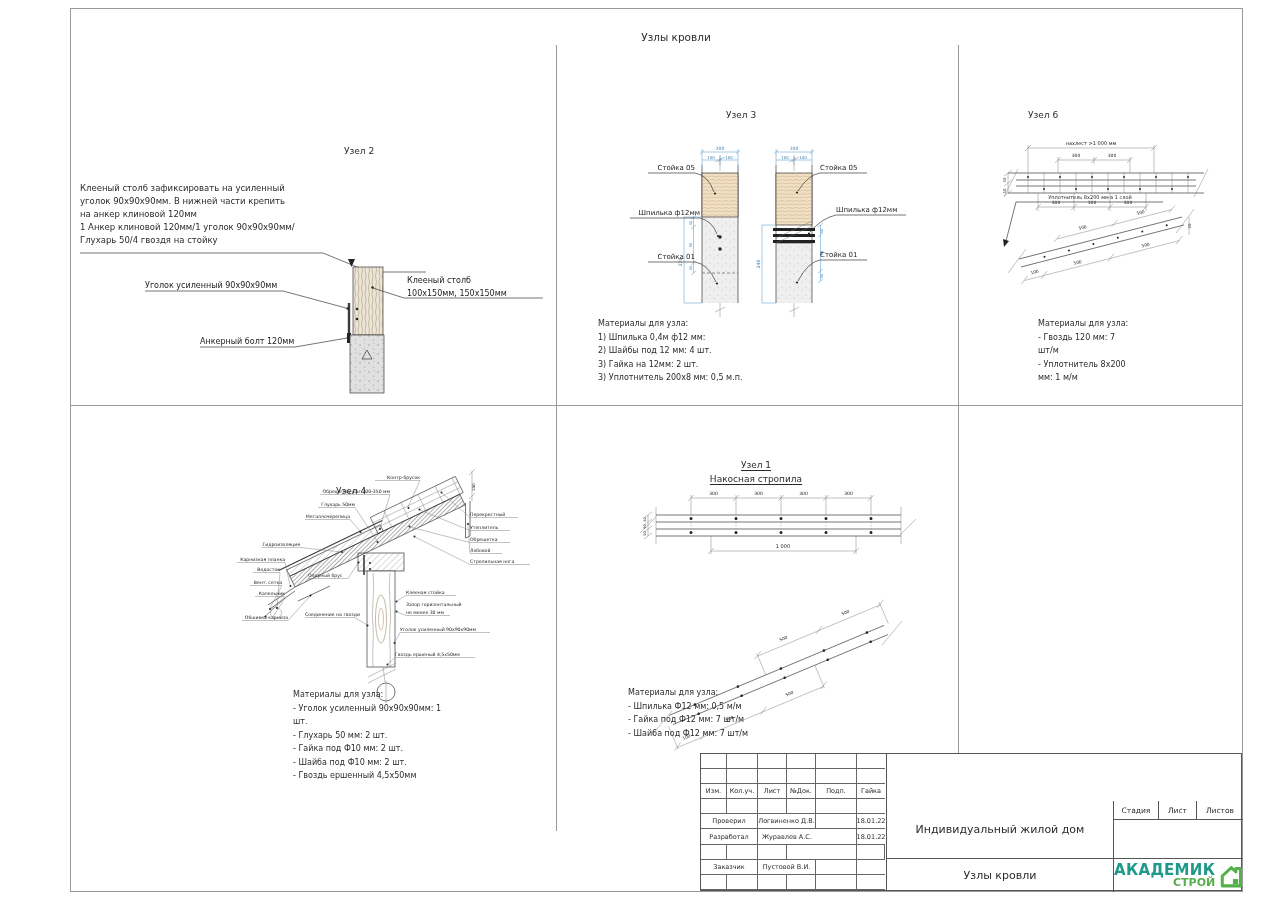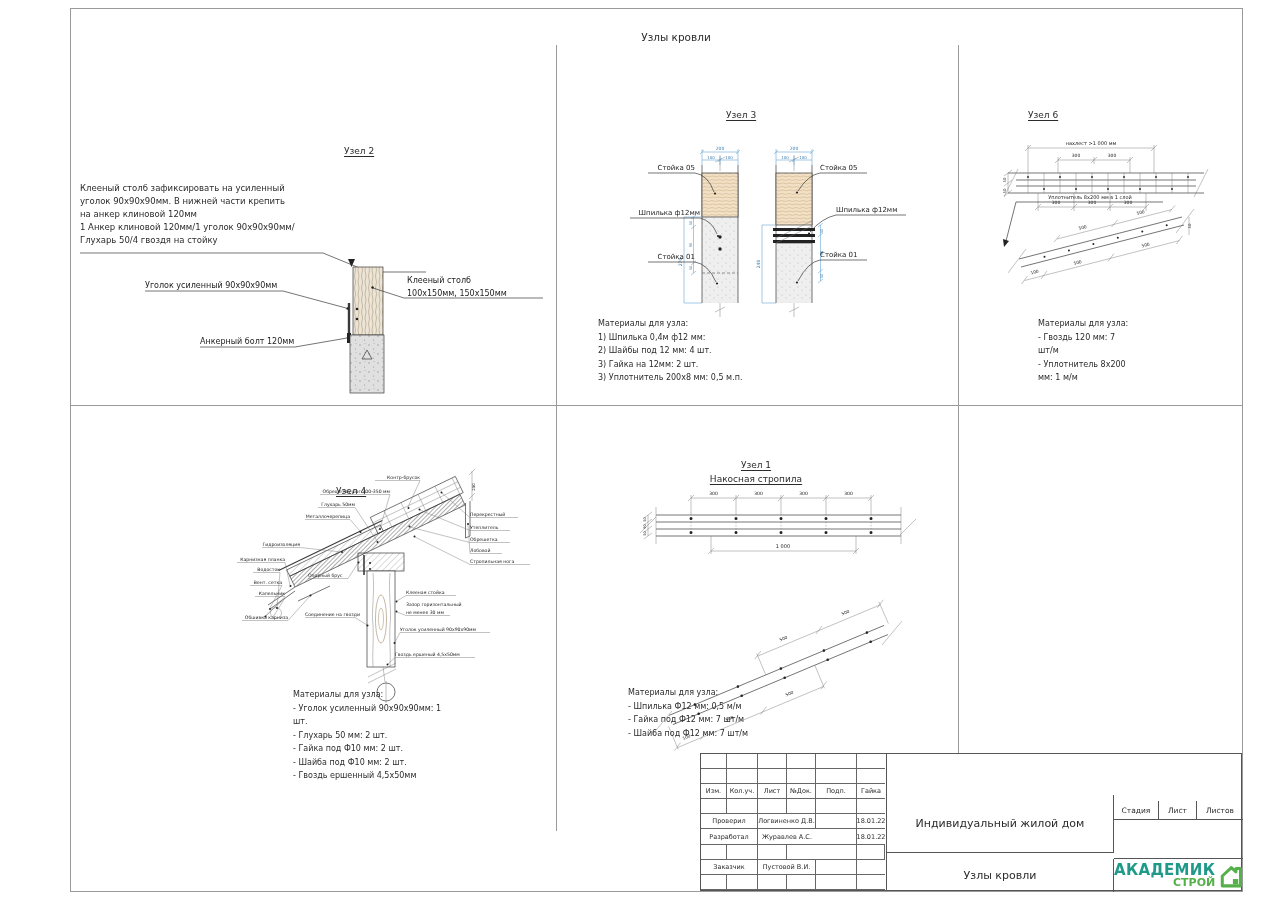--- a/index.html
+++ b/index.html
@@ -6,35 +6,35 @@
     font-family:"DejaVu Sans",sans-serif;color:#2b2b2b;position:relative;overflow:hidden}
   .vline,.hline{position:absolute;background:#9a9a9a}
   .vline{width:1px}.hline{height:1px}
   .panel{position:absolute}
   svg.pnl line,svg.pnl path,svg.pnl rect,svg.pnl circle,svg.pnl ellipse,svg.pnl polyline,svg.pnl polygon{
     stroke:#3a3a3a;stroke-width:0.7;fill:none}
   svg.pnl text{fill:#222;stroke:none;font-family:"DejaVu Sans",sans-serif}
   svg.pnl .blue{stroke:#5b9fd0;stroke-width:0.55}
   svg.pnl .bluetx{fill:#3f7fae}
   svg.pnl .thin{stroke:#777;stroke-width:0.45}
-  .ptitle{position:absolute;font-size:9px;text-decoration:underline;text-underline-offset:2px;white-space:nowrap}
+  .ptitle{position:absolute;font-size:9px;text-underline-offset:2px;white-space:nowrap}
   .note{position:absolute;font-size:8.5px;line-height:13px;white-space:nowrap}
   .mat{position:absolute;font-size:8px;line-height:13.5px;white-space:nowrap}
   .pagetitle{position:absolute;left:596px;top:31px;width:160px;text-align:center;font-size:10.5px}
   
   .tb{position:absolute;left:700px;top:753px;width:542px;height:138px;border:1px solid #555;font-size:6.5px;box-sizing:border-box}
   .tb-left{position:absolute;left:0;top:0;width:186px;height:136px;display:grid;
     grid-template-columns:26px 31px 29px 29px 41px 28px;grid-auto-rows:15.1px;border-right:1px solid #555;box-sizing:border-box}
   .tb-left .c{border-right:1px solid #666;border-bottom:1px solid #666;display:flex;align-items:center;justify-content:center;overflow:hidden;white-space:nowrap}
   .tb-left .c:nth-child(6n){border-right:none}
   .tb-left .s2{grid-column:span 2}
   .tb-left .s2 + .s2 + .c + .c{border-right:none}
   .addr{position:absolute;left:186px;top:0;width:356px;height:47px;border-bottom:1px solid #555;
     display:flex;align-items:center;justify-content:center;font-size:8.5px;text-align:center;padding:0 8px;box-sizing:border-box}
-  .proj{position:absolute;left:186px;top:41px;width:227px;height:58px;border-right:1px solid #555;border-bottom:1px solid #555;
+  .proj{position:absolute;left:186px;top:47px;width:227px;height:58px;border-right:1px solid #555;border-bottom:1px solid #555;
     display:flex;align-items:center;justify-content:center;font-size:11px;box-sizing:border-box;text-align:center}
   .stagetbl{position:absolute;left:413px;top:47px;width:129px;height:58px;border-bottom:1px solid #555;box-sizing:border-box}
   .stagetbl .hr{display:flex;height:19px;border-bottom:1px solid #555;box-sizing:border-box}
   .stagetbl .vr{display:flex;height:38px}
   .stagetbl .sc{display:flex;align-items:center;justify-content:center;border-right:1px solid #555;box-sizing:border-box;font-size:7.5px}
   .stagetbl .sc:last-child{border-right:none}
   .stagetbl .vr .sc{font-size:9.5px}
   .sc.w1{width:45px}.sc.w2{width:38px}.sc.w3{width:46px}
   .doc{position:absolute;left:186px;top:105px;width:227px;height:33px;border-right:1px solid #555;
     display:flex;align-items:center;justify-content:center;font-size:11px;box-sizing:border-box}

